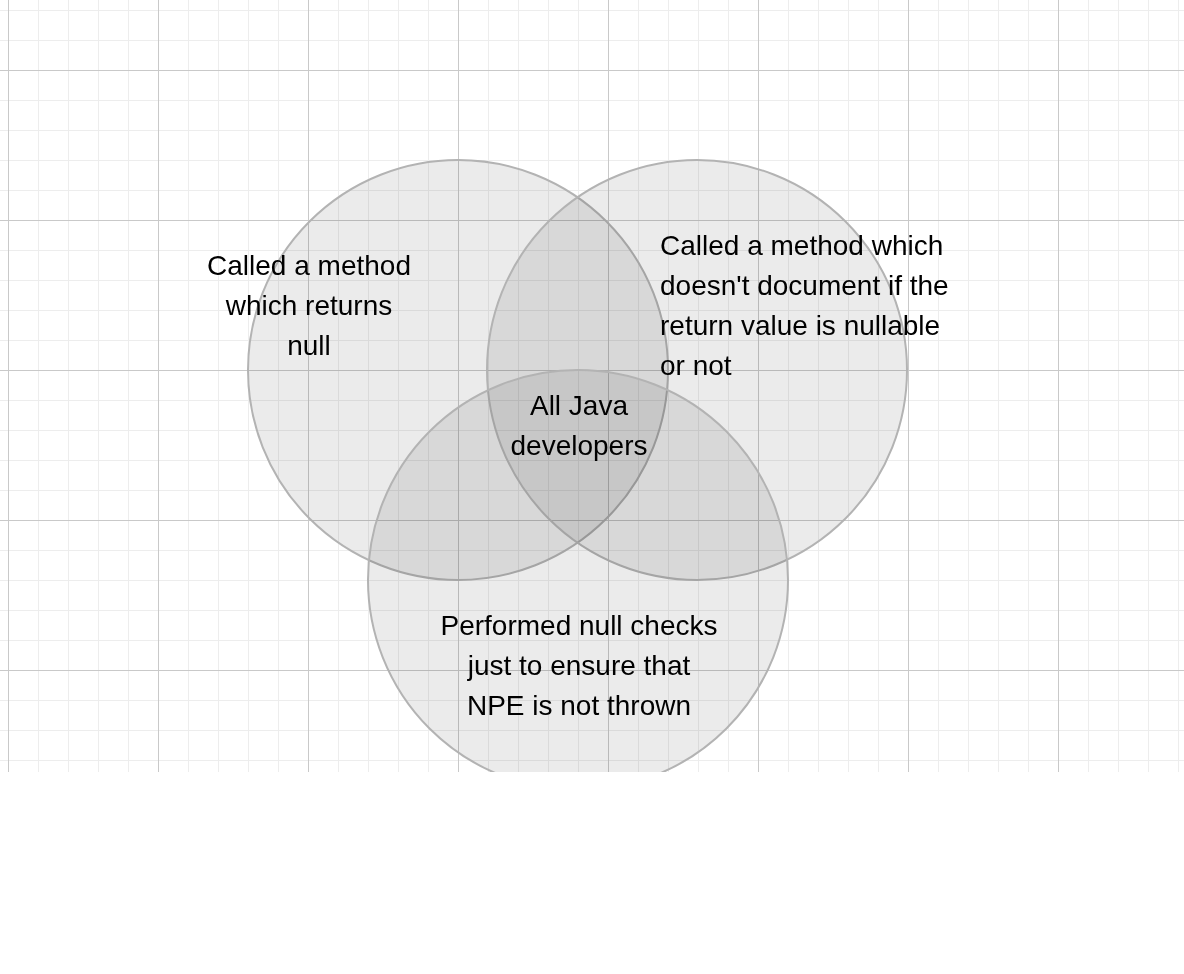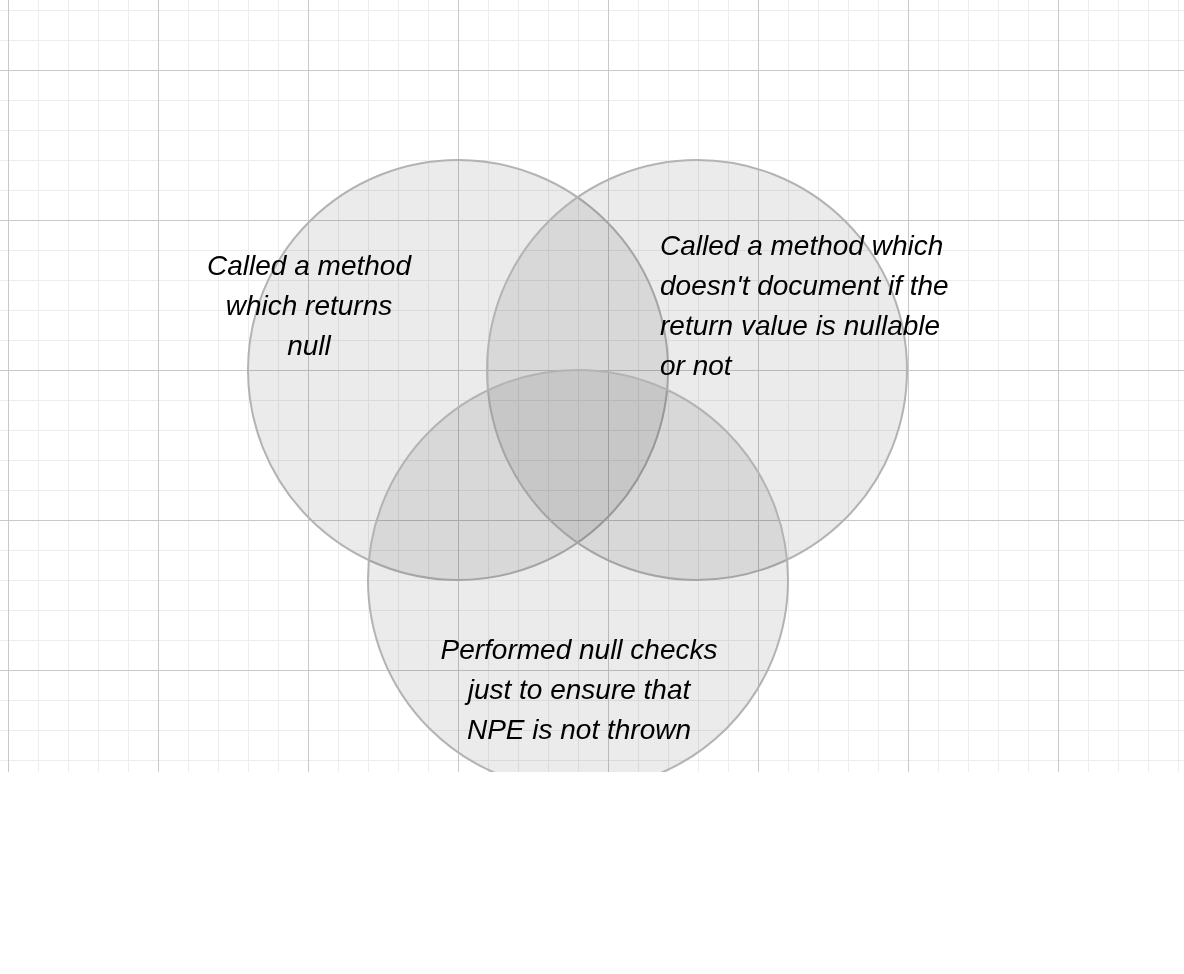--- a/index.html
+++ b/index.html
@@ -11,21 +11,20 @@
   body {
     font-family: "Liberation Sans", sans-serif;
   }
 
   #canvas {
     position: relative;
     width: 1184px;
     height: 772px;
     overflow: hidden;
     background-color: #f0abfc;
-    font-style: italic;
   }
 
   
   .grid-layer {
     position: absolute;
     inset: 0;
     background-color: #ffffff;
     background-image:
       linear-gradient(to right, #c9c9c9 1px, transparent 1px),
       linear-gradient(to bottom, #c9c9c9 1px, transparent 1px),
@@ -77,21 +76,20 @@
     left: 660px;
     top: 226px;
     width: 360px;
     text-align: left;
   }
   .label-bottom {
     left: 398px;
     top: 606px;
     width: 362px;
     text-align: center;
-    margin-top: 24px;
   }
   .label-center {
     left: 468px;
     top: 386px;
     width: 222px;
     text-align: center;
   }
 </style>
 </head>
 <body>
@@ -112,14 +110,16 @@
 
   <div class="venn-label label-right">Called a method which
 doesn't document if the
 return value is nullable
 or not</div>
 
   <div class="venn-label label-bottom">Performed null checks
 just to ensure that
 NPE is not thrown</div>
 
+  <div class="venn-label label-center">All Java
+developers</div>
 
 </div>
 
 </body></html>

